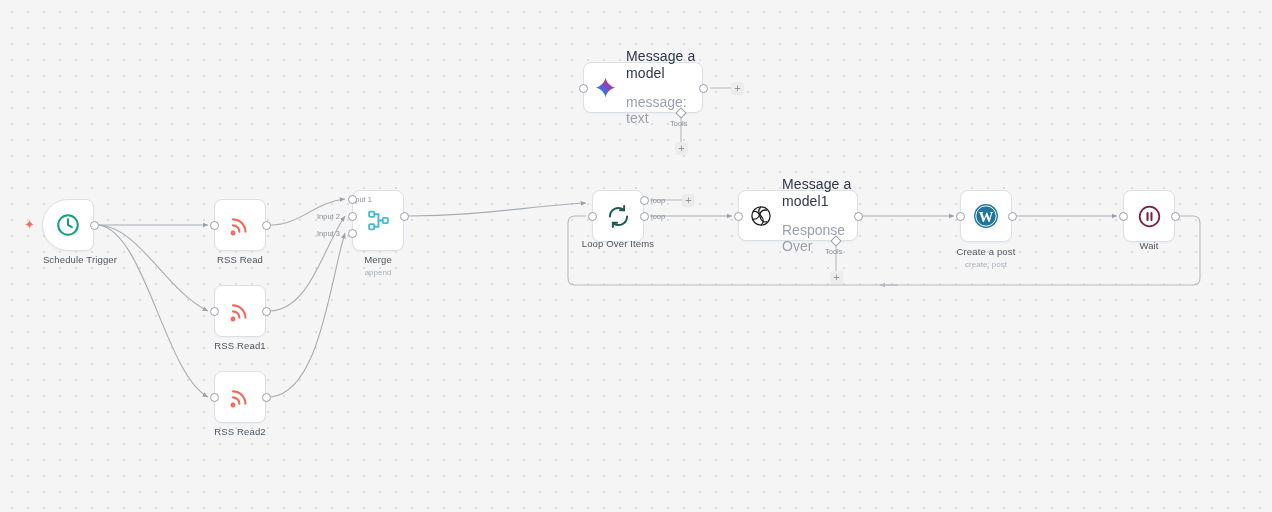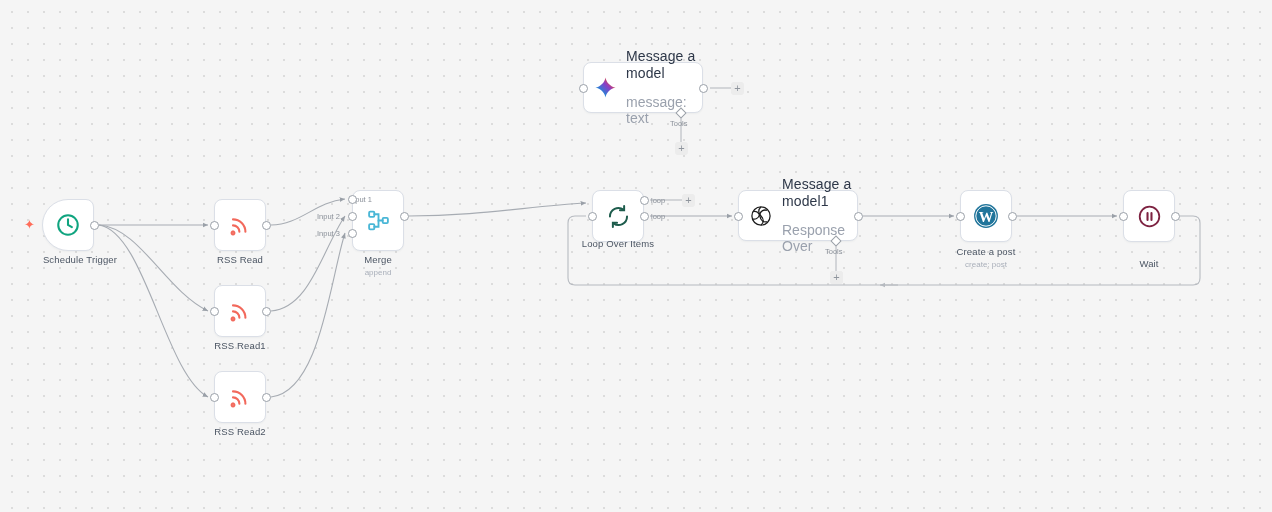--- a/index.html
+++ b/index.html
@@ -342,17 +342,17 @@
     <span class="nodeicon">
       <svg width="25" height="25" viewBox="0 0 24 24" fill="none" stroke="#7d2241" stroke-width="1.7">
         <circle cx="12" cy="12" r="9.4"></circle>
         <path d="M10.1 8.6 L10.1 15.4" stroke-linecap="round" stroke-width="2"></path>
         <path d="M13.9 8.6 L13.9 15.4" stroke-linecap="round" stroke-width="2"></path>
       </svg>
     </span>
   </div>
   <div class="port" style="left:1118.5px; top:211.5px;"></div>
   <div class="port" style="left:1171px; top:211.5px;"></div>
-  <div class="caption" style="left:1081px; top:258px; width:136px;">Wait</div>
+  <div class="caption" style="left:1081px; top:240px; width:136px;">Wait</div>
 
   <div class="plusbtn" style="left:830px; top:271px;">+</div>
 
 </div>
 
 </body></html>

